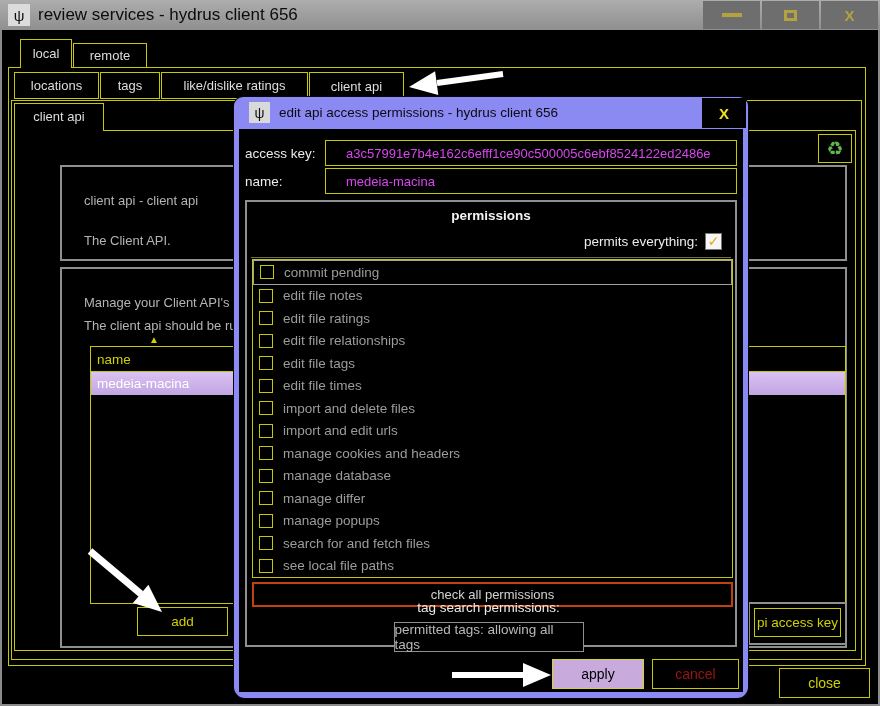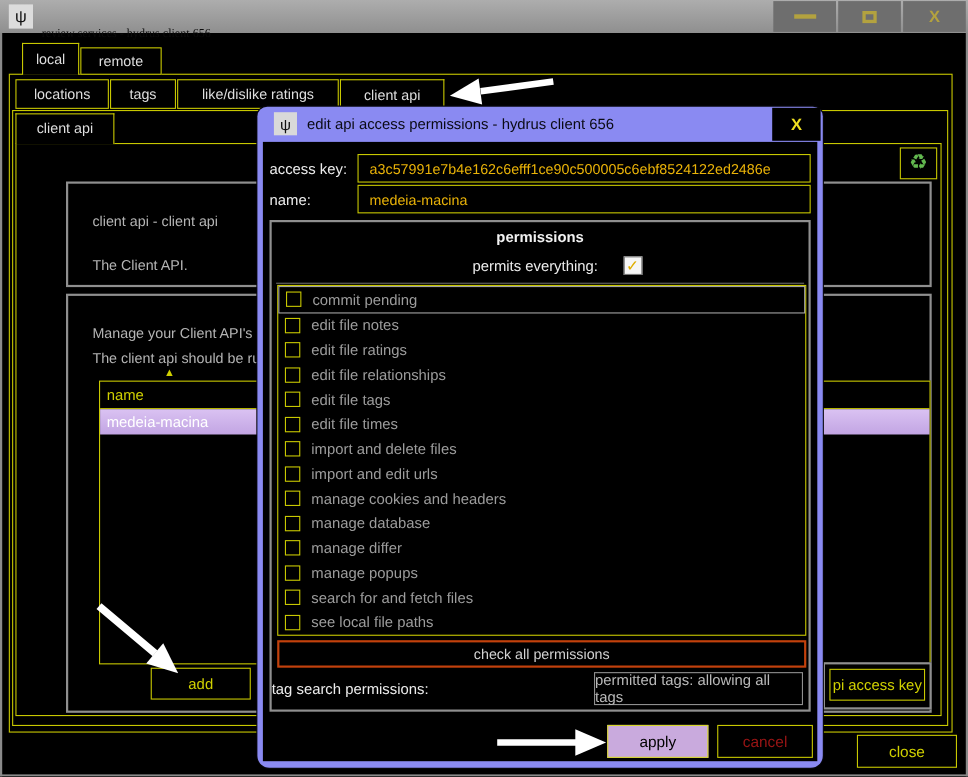--- a/index.html
+++ b/index.html
@@ -6,21 +6,21 @@
   html,body { width:880px; height:706px; background:#000; overflow:hidden;
               font-family:"Liberation Sans","DejaVu Sans",sans-serif; }
   #root { position:relative; width:880px; height:706px; background:#000; }
   .abs { position:absolute; }
 
   
   #titlebar { left:0; top:0; width:880px; height:30px;
               background:linear-gradient(180deg,#adadad,#8f8f8f); }
   #app-icon { left:8px; top:4px; width:22px; height:22px; background:#dcdcdc;
               color:#111; font-size:15px; display:flex; align-items:center; justify-content:center; }
-  #win-title { left:38px; top:16px; height:30px; line-height:30px; font-size:11px; color:#0c0c0c;font-family:Liberation Serif, serif; }
+  #win-title { left:38px; top:0; height:30px; line-height:30px; font-size:17px; color:#0c0c0c; }
   .winbtn { top:1px; width:57px; height:28px; background:#6e6e6e;
             display:flex; align-items:center; justify-content:center; cursor:default; }
   #btn-min { left:703px; } #btn-max { left:762px; } #btn-x { left:821px; }
   .glyph-min { width:20px; height:4px; background:#b3a23f; }
   .glyph-max { width:13px; height:11px; border:3px solid #b3a23f; }
   .glyph-x { color:#b3a23f; font-weight:bold; font-size:15px; }
   .frame { background:#8a8a8a; }
   #frame-l { left:0; top:30px; width:2px; height:676px; }
   #frame-r { left:878px; top:30px; width:2px; height:676px; }
   #frame-b { left:0; top:704px; width:880px; height:2px; }
@@ -67,45 +67,45 @@
   
   #dialog { left:234px; top:97px; width:514px; height:601px; background:#8a8af2;
             border-radius:9px 9px 11px 11px; z-index:10; box-shadow:0 0 0 1px #07070c; }
   #dlg-icon { left:15px; top:5px; width:21px; height:21px; background:#d9d9d9;
               color:#111; font-size:14px; display:flex; align-items:center; justify-content:center; }
   #dlg-title { left:45px; top:0; height:31px; line-height:31px; font-size:13.5px; color:#0a0a14; }
   #dlg-x { left:468px; top:1px; width:44px; height:30px; background:#000; color:#f0e020;
            font-weight:bold; font-size:15px; display:flex; align-items:center; justify-content:center; }
   #dlg-body { left:5px; top:32px; width:504px; height:563px; background:#000; }
   .dlabel { position:absolute; color:#ececec; font-size:13.5px; }
-  .dinput { position:absolute; background:#000; border:1px solid #c8c800; color:#eab308;
+  .dinput { position:absolute; background:#000; border:1px solid #c8c800; color:#d946ef;
             font-size:13px; font-family:"Liberation Sans","DejaVu Sans",sans-serif;
-            padding:0 10px; outline:none; }
+            padding:0 20px; outline:none; }
   #fld-access { left:86px; top:11px; width:412px; height:26px; }
   #fld-name   { left:86px; top:39px; width:412px; height:26px; }
 
   #perm-panel { left:6px; top:71px; width:492px; height:447px; border:2px solid #8f8f8f; }
   #perm-title { left:0; right:0; top:6px; text-align:center; color:#f2f2f2;
                 font-weight:bold; font-size:13.5px; }
   #permits-row { left:0; right:0; top:28px; height:22px; display:flex; align-items:center;
-                 justify-content:center; padding-right:13px; gap:23px;margin-left:44px; }
+                 justify-content:flex-end; padding-right:13px; gap:7px;margin-left:44px; }
   #permits-label { color:#ececec; font-size:13.5px; }
   #permits-check { width:17px; height:17px; background:#f6f6f6; border:1px solid #777;
                    color:#dfae00; font-weight:bold; font-size:14px; line-height:15px; text-align:center; }
   #perm-divider { left:4px; right:4px; top:55px; height:1px; background:#6a6a6a; }
   #perm-list { left:5px; top:57px; width:481px; height:319px; border:1px solid #c8c800;
                display:flex; flex-direction:column; }
   .perm-row { flex:1 0 0; display:flex; align-items:center; padding-left:6px; }
   .perm-row.focused { border:1px solid #a3a3a3; }
   .cb { width:14px; height:14px; border:1px solid #c8c800; background:#000; margin-right:10px; flex:none; }
   .perm-label { color:#9c9c9c; font-size:13.5px; white-space:nowrap; }
   #check-all-btn { left:5px; top:380px; width:481px; height:25px; border:2px solid #c2410c;
                    color:#d2d2d2; font-size:13px; display:flex; align-items:center; justify-content:center; }
   #tag-row { left:0; right:5px; top:409px; height:30px; display:flex; align-items:center;
-             justify-content:space-between; gap:7px; }
+             justify-content:center; gap:7px;flex-direction:column; }
   #tag-label { color:#ececec; font-size:13.5px; }
   #tag-btn { width:190px; height:30px; border:1px solid #8f8f8f; color:#b9b9b9; font-size:13.5px;
              display:flex; align-items:center; justify-content:center; background:#000; }
 
   #apply-btn { left:313px; top:530px; width:92px; height:30px; background:#c9aadd;
                border:1px solid #d6d62a; color:#000000; font-size:14px;
                display:flex; align-items:center; justify-content:center; }
   #cancel-btn { left:413px; top:530px; width:87px; height:30px; background:#000;
                 border:1px solid #c8c800; color:#9b1515; font-size:14px;
                 display:flex; align-items:center; justify-content:center; }

